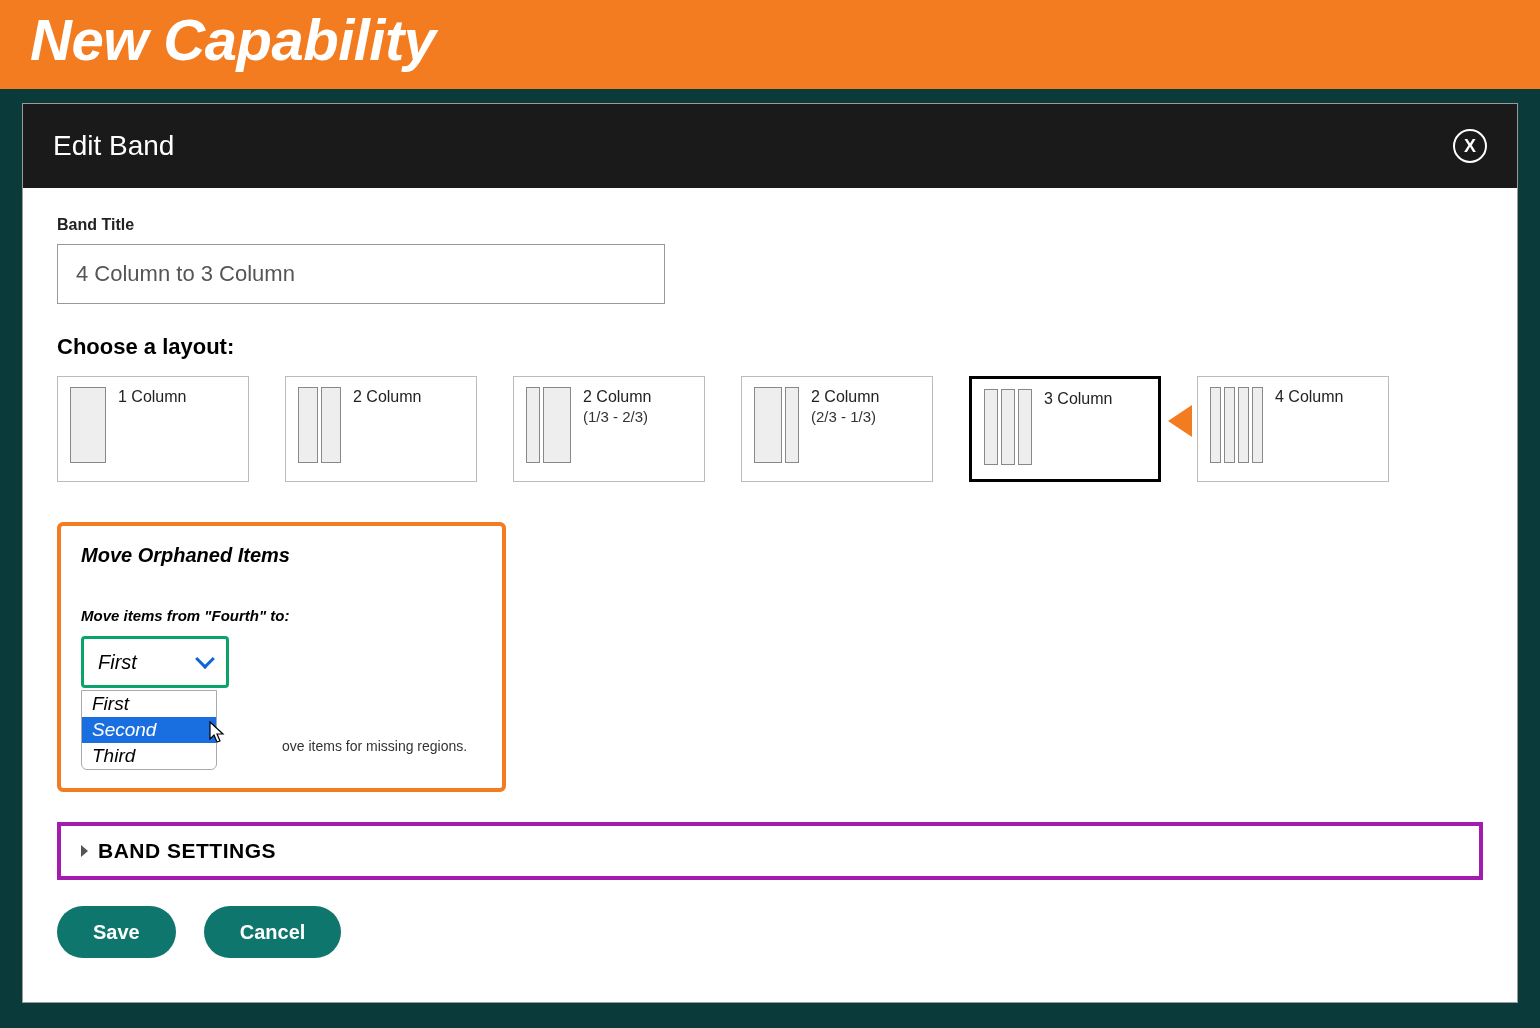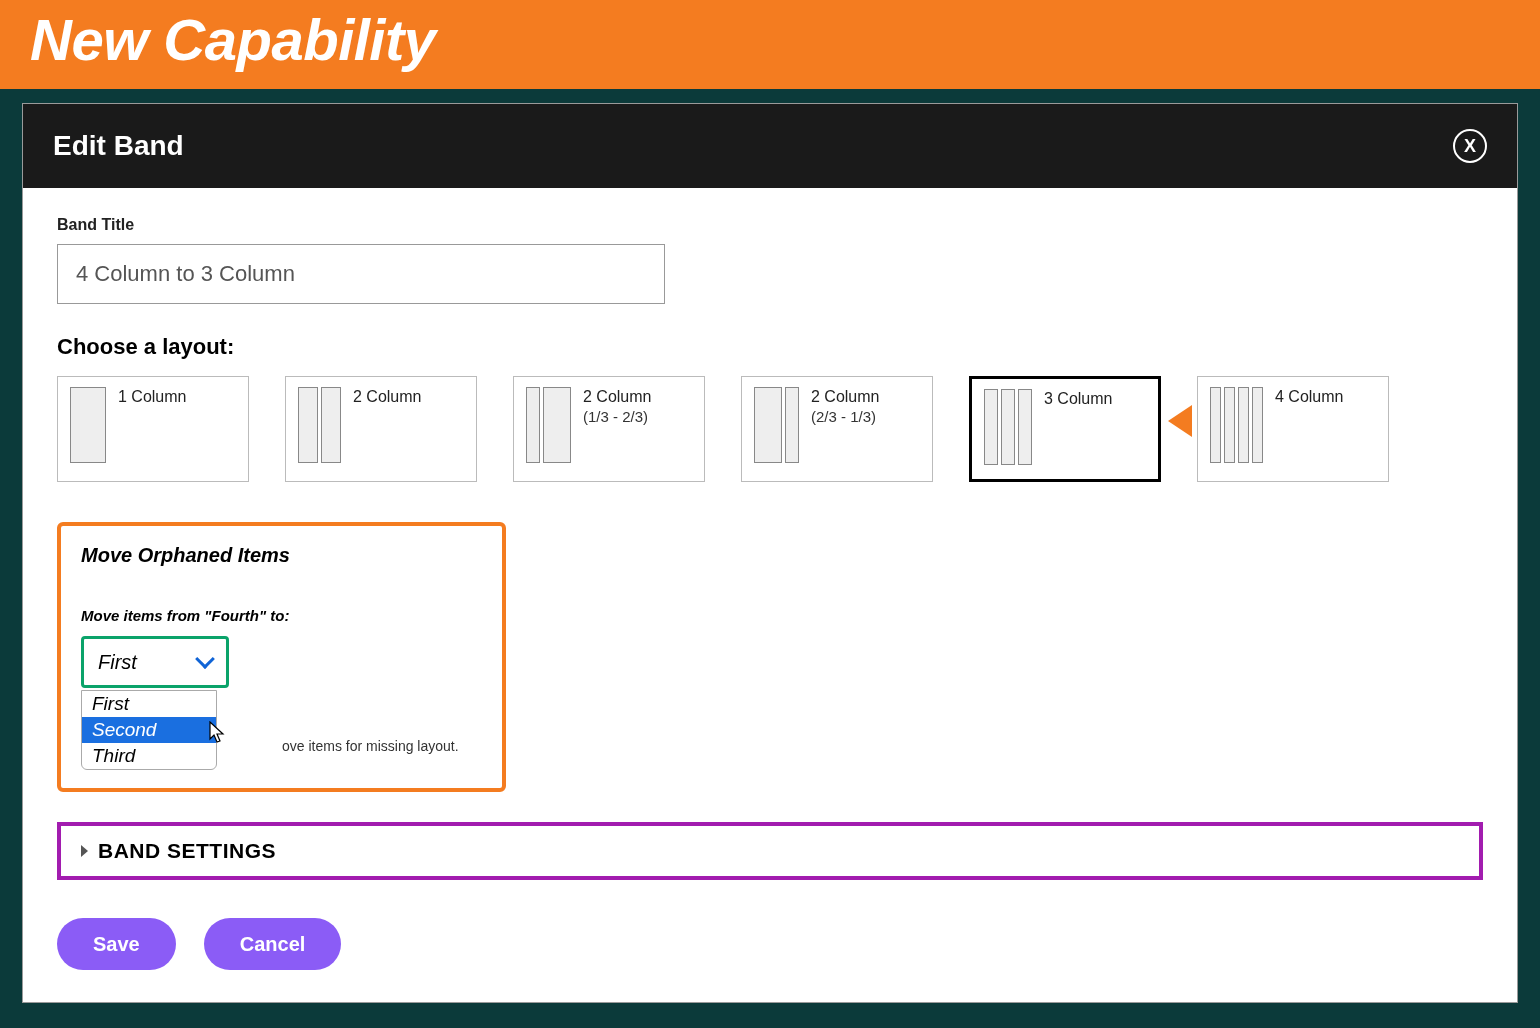--- a/index.html
+++ b/index.html
@@ -29,21 +29,21 @@
   background: #1a1a1a;
   color: #fff;
   display: flex;
   align-items: center;
   justify-content: space-between;
   padding: 22px 30px 22px 30px;
   height: 84px;
 }
 .dialog-title {
   font-size: 28px;
-  font-weight: 700;
+  font-weight: 400;
 }
 .close-btn {
   width: 34px;
   height: 34px;
   border: 2px solid #fff;
   border-radius: 50%;
   display: flex;
   align-items: center;
   justify-content: center;
   font-size: 18px;
@@ -215,30 +215,29 @@
   border-bottom: 6px solid transparent;
   border-left: 7px solid #555;
   margin-right: 10px;
 }
 .button-row {
   display: flex;
   gap: 28px;
   margin-top: 26px;
 }
 .pill-btn {
-  background: #8b5cf6;
+  background: #0f766e;
   color: #fff;
   border: none;
   border-radius: 26px;
   height: 52px;
   padding: 0 36px;
   font-size: 20px;
   font-weight: 700;
   cursor: pointer;
-  margin-top: 12px;
 }
 .main-region {
   position: relative;
 }
 </style>
 </head>
 <body>
 
 <div class="header-banner">
   <span>New Capability</span>
@@ -338,21 +337,21 @@
           <div class="dropdown-list">
             <div class="dropdown-item">First</div>
             <div class="dropdown-item hover">Second</div>
             <div class="dropdown-item">Third</div>
           </div>
           <svg class="cursor-img" width="18" height="24" viewBox="0 0 18 24">
             <path d="M1 1 L1 18 L5 14 L8 21 L11 20 L8 13 L14 13 Z" fill="#fff" stroke="#000" stroke-width="1.2"></path>
           </svg>
         </div>
       </div>
-      <div class="hint-text">ove items for missing layout.</div>
+      <div class="hint-text">ove items for missing regions.</div>
     </div>
 
     <div class="band-settings">
       <span class="caret"></span>
       <span>BAND SETTINGS</span>
     </div>
 
     <div class="button-row">
       <button class="pill-btn">Save</button>
       <button class="pill-btn">Cancel</button>

